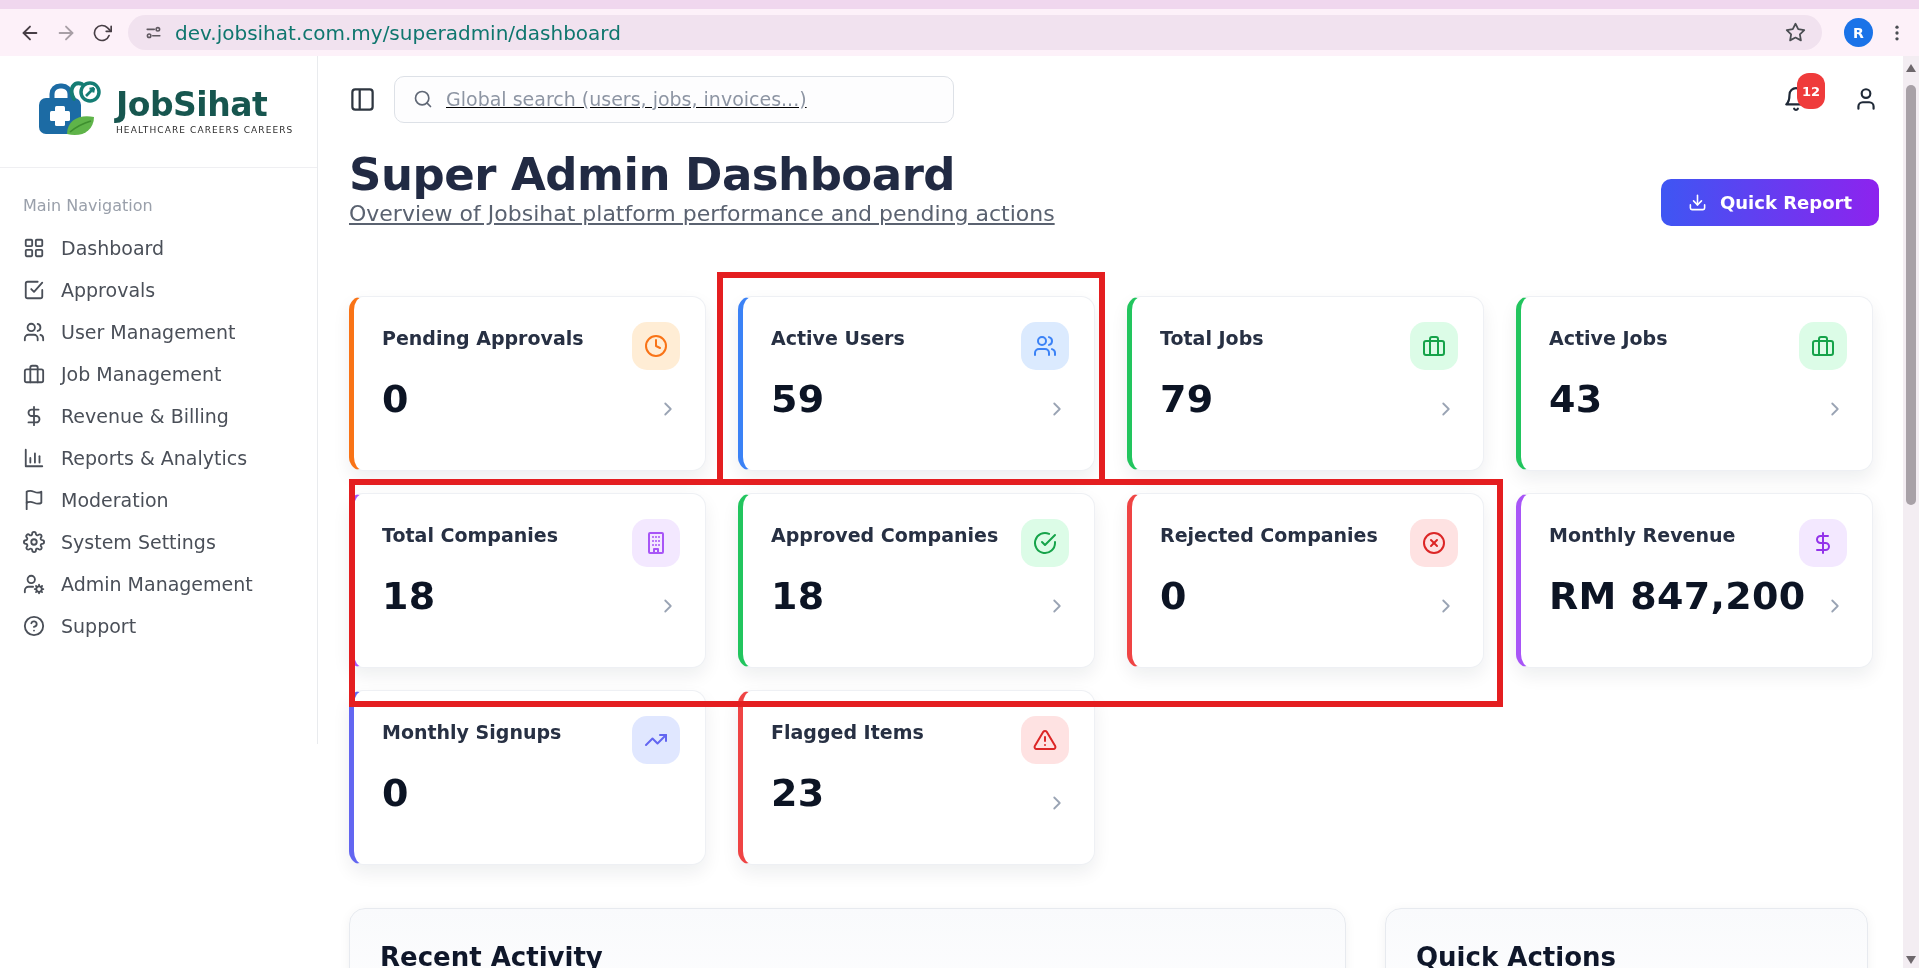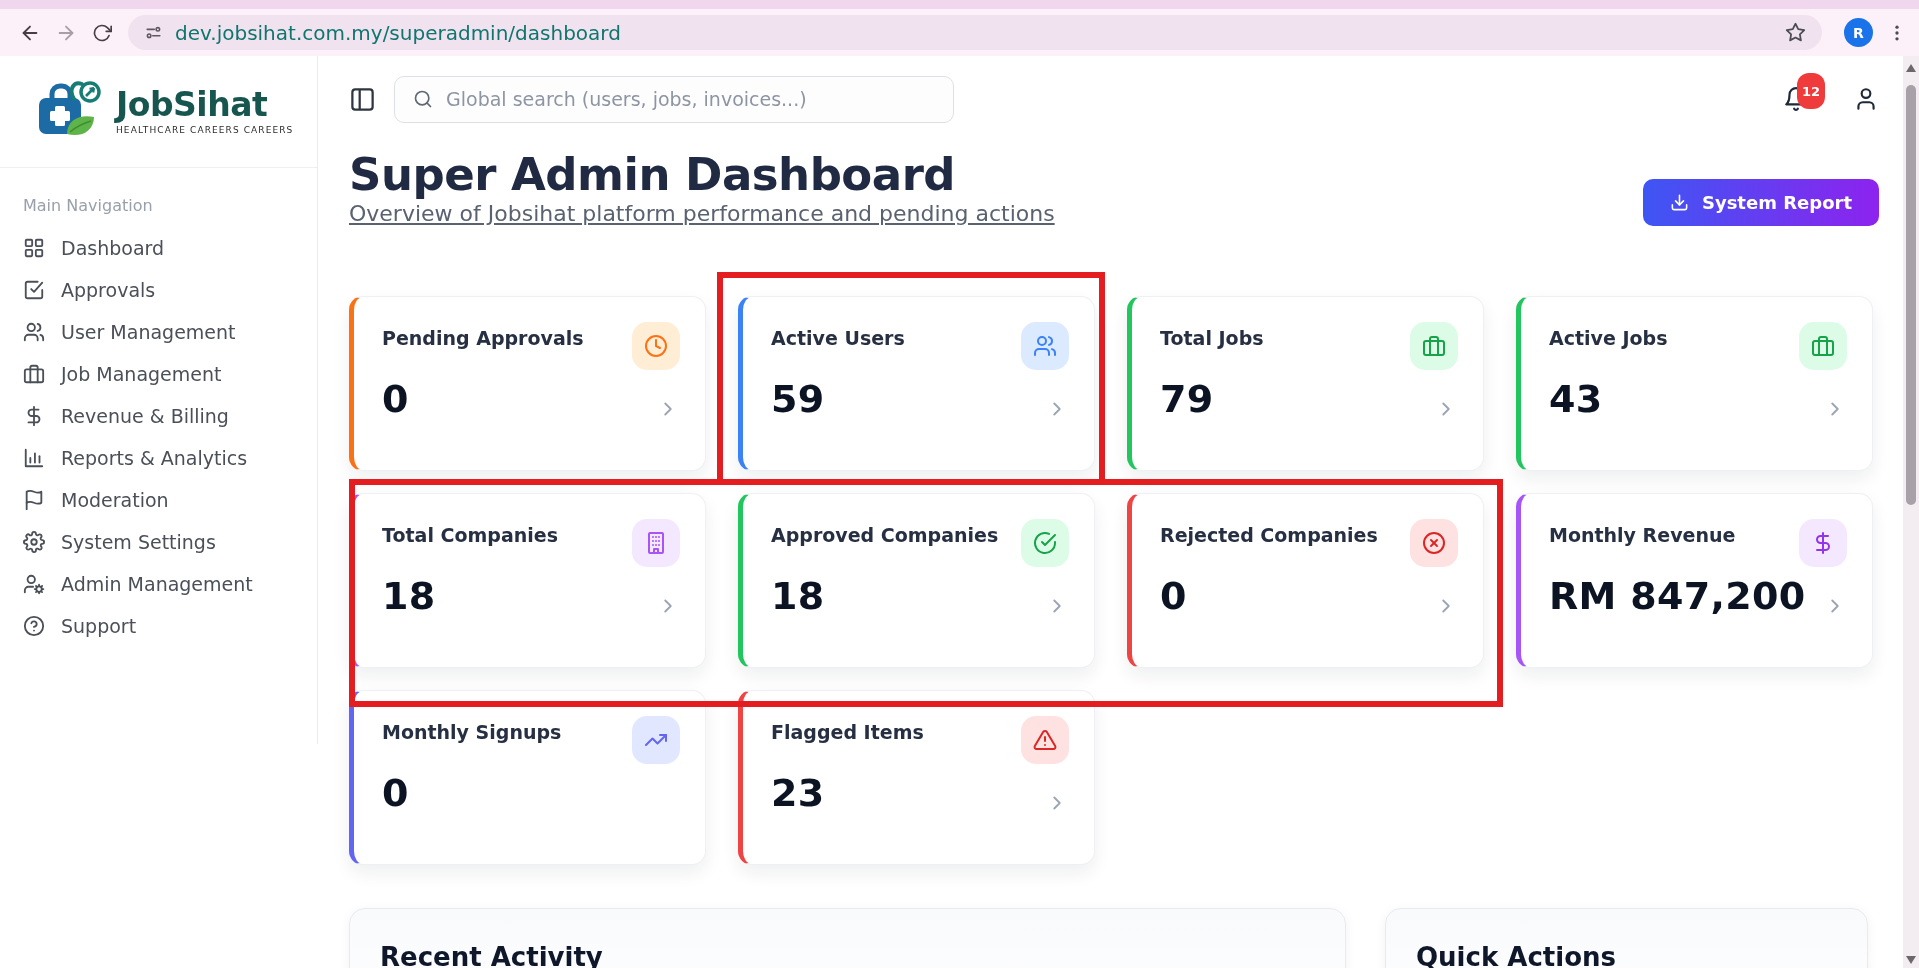--- a/index.html
+++ b/index.html
@@ -29,21 +29,21 @@
   .nav-section-label { margin:28px 0 12px 23px; font-size:16px; color:#9aa0ab; }
   .nav-item { display:flex; align-items:center; gap:16px; padding:10px 23px; font-size:19px; color:#4a4f58; cursor:pointer; }
   .ni-icon { width:22px; height:22px; color:#4a4f58; flex:0 0 auto; }
   .ni-icon svg { width:22px; height:22px; }
 
   .main { position:relative; flex:1; }
 
   
   .topbar { position:absolute; top:19px; left:31px; right:40px; height:48px; display:flex; align-items:center; }
   .toggle-btn { color:#2e3640; margin-right:18px; cursor:pointer; display:flex; }
-  .search-pill { width:560px; height:47px; border:1px solid #dde1e7; background:#fdfdfe; border-radius:10px; display:flex; align-items:center; padding:0 18px; }
+  .search-pill { width:560px; height:47px; border:1px solid #dde1e7; background:#fdfdfe; border-radius:10px; display:flex; align-items:center; padding:0 18px;text-decoration:underline; }
   .search-pill svg { color:#606876; flex:0 0 auto; }
   .search-input { border:none; outline:none; background:transparent; font-size:19px; color:#333; margin-left:13px; width:100%; font-family:inherit; }
   .search-input::placeholder { color:#8d95a3; }
   .top-icons { margin-left:auto; display:flex; align-items:center; gap:44px; }
   .bell-wrap { position:relative; color:#1f2937; cursor:pointer; }
   .badge { position:absolute; top:-13px; right:-16px; min-width:24px; height:24px; border-radius:12px; background:#ef3b3b; color:#fff; font-size:13px; font-weight:700; display:flex; align-items:center; justify-content:center; padding:18px 5px; }
   .person-btn { color:#1f2937; cursor:pointer; display:flex; }
 
   
   .page-header { position:absolute; top:92px; left:31px; right:40px; display:flex; justify-content:space-between; align-items:flex-end; }
@@ -272,21 +272,21 @@
       <div>
         <div class="page-title">Super Admin Dashboard</div>
         <div class="page-subtitle">Overview of Jobsihat platform performance and pending actions</div>
       </div>
       <button class="export-btn">
         <svg class="i" width="19" height="19" viewBox="0 0 24 24" fill="none" stroke="currentColor" stroke-width="2" stroke-linecap="round" stroke-linejoin="round">
             <path d="M21 15v4a2 2 0 0 1-2 2H5a2 2 0 0 1-2-2v-4"></path>
             <polyline points="7 10 12 15 17 10"></polyline>
             <line x1="12" y1="15" x2="12" y2="3"></line>
           </svg>
-        <span>System Report</span>
+        <span>Quick Report</span>
       </button>
     </div>
 
     <div class="stats-grid" id="stats-grid">
         <div class="stat-card" style="--accent: #f97316;">
           <div class="stat-label">Pending Approvals</div>
           <div class="stat-icon" style="background: rgb(255, 237, 213); color: rgb(249, 115, 22);">
             <div style="width:24px;height:24px"><svg viewBox="0 0 24 24" fill="none" stroke="currentColor" stroke-width="2" stroke-linecap="round" stroke-linejoin="round" style="width:100%;height:100%">
                 <circle cx="12" cy="12" r="10"></circle>
                 <polyline points="12 6 12 12 16 14"></polyline>

